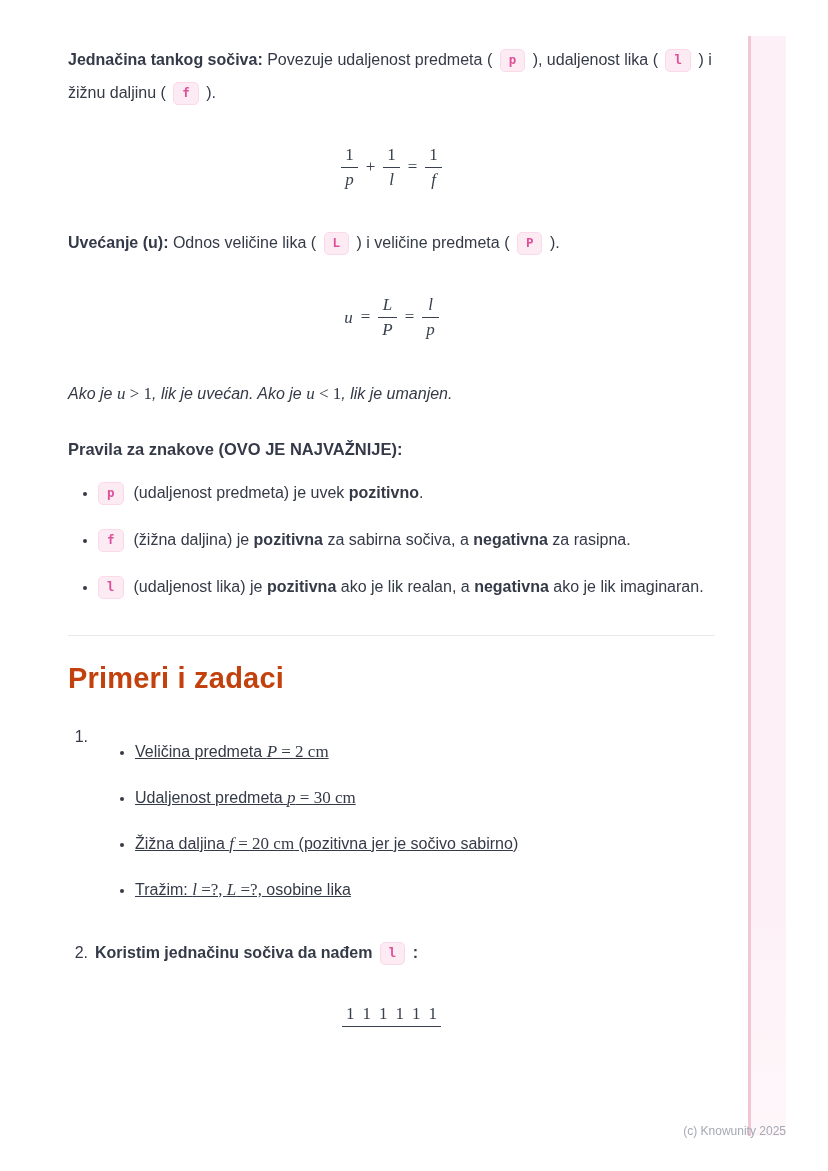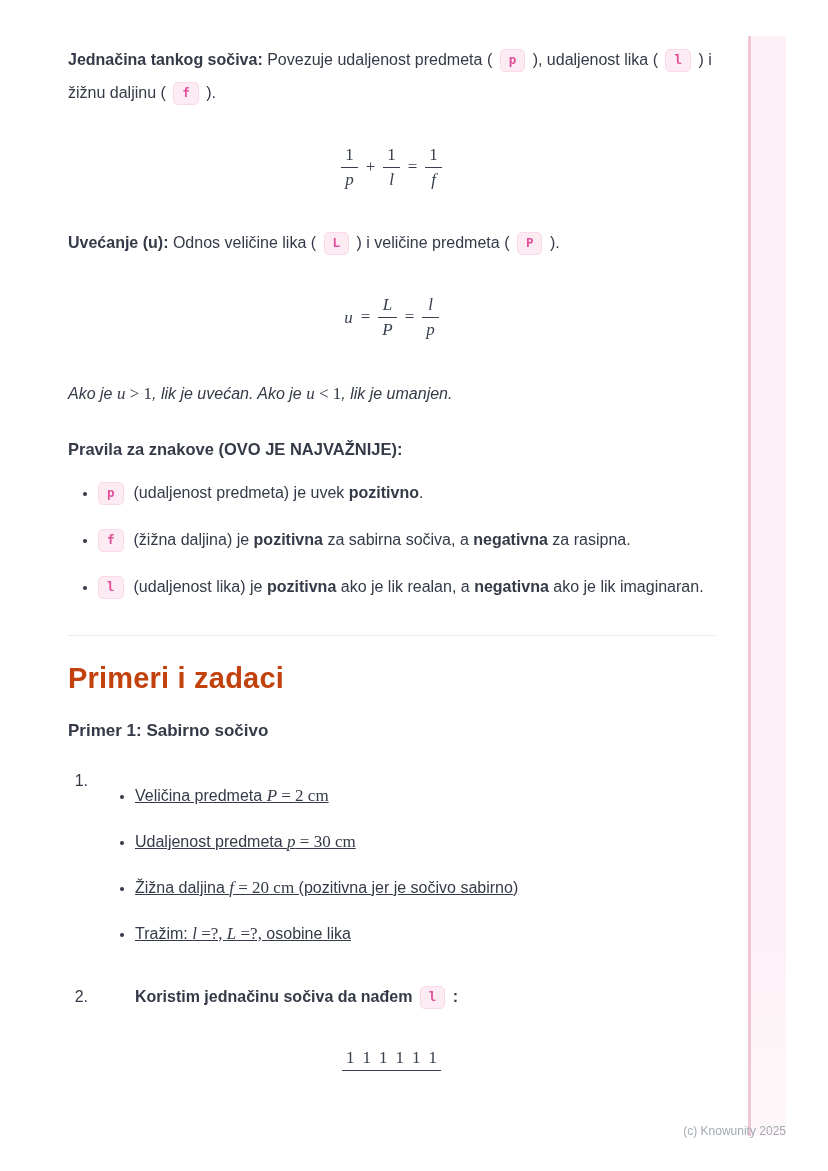--- a/index.html
+++ b/index.html
@@ -52,21 +52,21 @@
     color: #c2410c;
     margin: 0 0 26px;
     letter-spacing: 0.2px;
   }
   .example-title { font-weight: 700; font-size: 17px; margin: 0 0 24px; }
   .problem { line-height: 2.0; margin-bottom: 28px; }
   .ol-item { display: flex; margin-bottom: 18px; }
   .ol-marker { min-width: 20px; margin-right: 7px; text-align: right; line-height: 2.0; }
   .ol-body { flex: 1; }
   .step-title { font-weight: 700; line-height: 2.0; }
-  .step-title-seg { line-height: 2.0; margin-left: 40px; }
+  .step-title-seg { line-height: 2.0; }
   .bullets.inner { padding-left: 40px; margin: 14px 0 10px; }
   .bullets.inner > li { margin-bottom: 12px; line-height: 2.0; text-decoration: underline; }
   .formula {
     text-align: center;
     font-family: "Liberation Serif", serif;
     font-size: 17px;
     color: #39404d;
     margin: 34px 0 36px;
   }
   .formula .seg-op, .formula .seg-mi, .formula .seg-mn { vertical-align: middle; }
@@ -117,21 +117,20 @@
   <ul class="bullets">
     <li><span class="seg-badge">p</span><span class="seg-x">(udaljenost predmeta) je uvek </span><span class="seg-b">pozitivno</span><span class="seg-x">.</span></li>
     <li><span class="seg-badge">f</span><span class="seg-x">(žižna daljina) je </span><span class="seg-b">pozitivna</span><span class="seg-x"> za sabirna sočiva, a </span><span class="seg-b">negativna</span><span class="seg-x"> za rasipna.</span></li>
     <li><span class="seg-badge">l</span><span class="seg-x">(udaljenost lika) je </span><span class="seg-b">pozitivna</span><span class="seg-x"> ako je lik realan, a </span><span class="seg-b">negativna</span><span class="seg-x"> ako je lik imaginaran.</span></li>
   </ul>
 
   <hr class="divider">
 
   <h1 class="pink-heading">Primeri i zadaci</h1>
 
-  <div class="example-title">Primer 1: Sabirno sočivo</div>
 
 
   <div class="ol-item">
     <span class="ol-marker">1.</span>
     <div class="ol-body">
       <ul class="bullets inner">
         <li><span class="seg-x">Veličina predmeta </span><span class="seg-mi">P</span><span class="seg-mn"> = 2 cm</span></li>
         <li><span class="seg-x">Udaljenost predmeta </span><span class="seg-mi">p</span><span class="seg-mn"> = 30 cm</span></li>
         <li><span class="seg-x">Žižna daljina </span><span class="seg-mi">f</span><span class="seg-mn"> = 20 cm</span><span class="seg-x"> (pozitivna jer je sočivo sabirno)</span></li>
         <li><span class="seg-x">Tražim: </span><span class="seg-mi">l</span><span class="seg-mn"> =?, </span><span class="seg-mi">L</span><span class="seg-mn"> =?,</span><span class="seg-x"> osobine lika</span></li>

